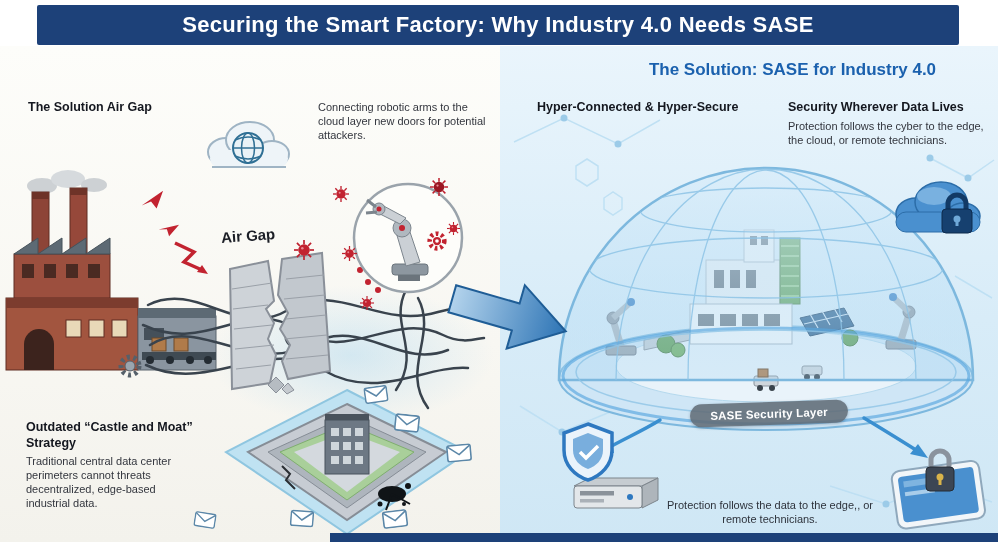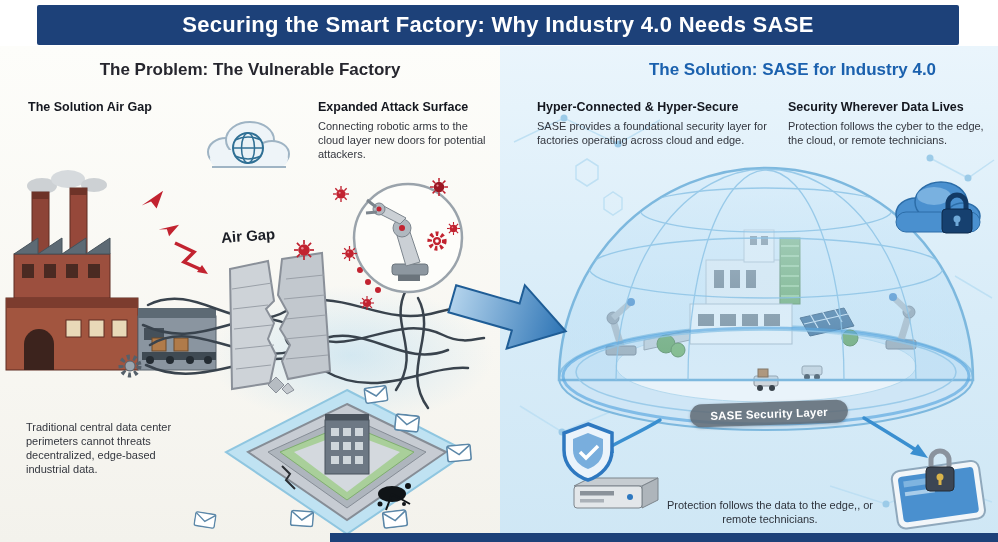--- a/index.html
+++ b/index.html
@@ -46,37 +46,35 @@
 
   <div class="panel-left"></div>
   <div class="panel-right"></div>
 
   <div class="banner-row">
     <div class="banner">
       <span>Securing the Smart Factory: Why Industry 4.0 Needs SASE</span>
     </div>
   </div>
 
-  <div class="panel-title problem">The Problem: The Vulnerable Factory</div>
   <div class="panel-title solution">The Solution: SASE for Industry 4.0</div>
 
   <div class="tb" style="left:28px;top:100px;width:180px">
     <div class="tb-h">The Solution Air Gap</div>
   </div>
   <div class="tb" style="left:318px;top:100px;width:172px">
-    <div class="tb-h">Expanded Attack Surface</div>
     <div class="tb-p">Connecting robotic arms to the cloud layer new doors for potential attackers.</div>
   </div>
   <div class="tb" style="left:26px;top:420px;width:172px">
+    <div class="tb-h">Outdated “Castle and Moat” Strategy</div>
     <div class="tb-p">Traditional central data center perimeters cannot threats decentralized, edge-based industrial data.</div>
   </div>
 
   <div class="tb" style="left:537px;top:100px;width:242px">
     <div class="tb-h">Hyper-Connected &amp; Hyper-Secure</div>
-    <div class="tb-p">SASE provides a foundational security layer for factories operating across cloud and edge.</div>
   </div>
   <div class="tb" style="left:788px;top:100px;width:200px">
     <div class="tb-h">Security Wherever Data Lives</div>
     <div class="tb-p">Protection follows the cyber to the edge, the cloud, or remote technicians.</div>
   </div>
 
   <div class="wash"></div>
 
   <svg class="ill" style="left:198px;top:108px" width="100" height="70" viewBox="0 0 100 70">
     <g fill="#eef4f8" stroke="#9fb4c4" stroke-width="2">

